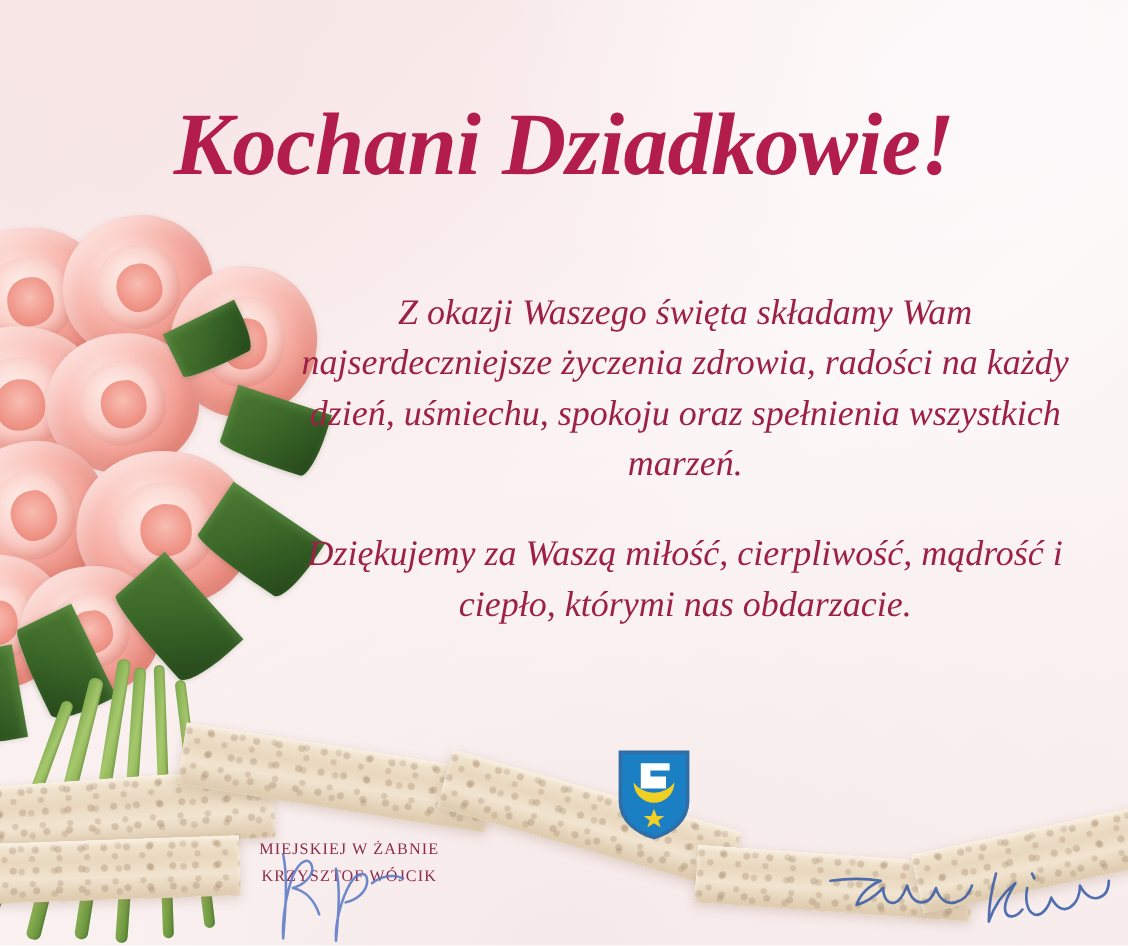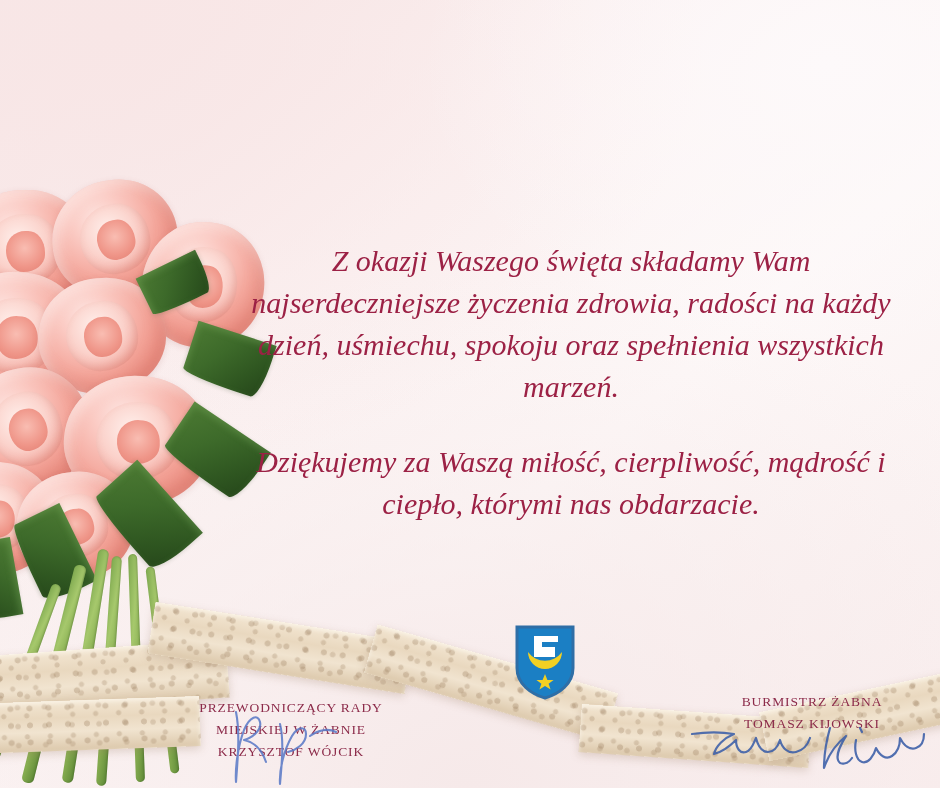--- a/index.html
+++ b/index.html
@@ -181,54 +181,50 @@
 
   <div class="lace-wrap">
     <div class="lace-band" style="left:-22px; top:648px; width:250px; height:58px; transform:rotate(-4deg);"></div>
     <div class="lace-band" style="left:-30px; top:700px; width:230px; height:50px; transform:rotate(-2deg);"></div>
     <div class="lace-band" style="left:150px; top:622px; width:260px; height:52px; transform:rotate(9deg);"></div>
     <div class="lace-band" style="left:366px; top:658px; width:250px; height:50px; transform:rotate(16deg);"></div>
     <div class="lace-band" style="left:580px; top:712px; width:230px; height:48px; transform:rotate(4deg);"></div>
     <div class="lace-band" style="left:762px; top:690px; width:210px; height:50px; transform:rotate(-12deg);"></div>
   </div>
 
+  <div class="title">Kochani Dziadkowie!</div>
 
   <div class="message">
     <p>Z okazji Waszego święta składamy Wam najserdeczniejsze życzenia zdrowia, radości na każdy dzień, uśmiechu, spokoju oraz spełnienia wszystkich marzeń.</p>
     <p>Dziękujemy za Waszą miłość, cierpliwość, mądrość i ciepło, którymi nas obdarzacie.</p>
   </div>
 
   <div class="crest">
     <svg viewBox="0 0 60 76" width="60" height="76" aria-hidden="true">
       <path d="M2 3 H58 V44 C58 60 44 70 30 74 C16 70 2 60 2 44 Z" fill="#1b7fc4" stroke="#2f6ea6" stroke-width="3"></path>
       <path d="M13 28 A17 17 0 0 0 47 28 A21 21 0 0 1 13 28 Z" fill="#f2d023"></path>
       <path d="M19 12 H43 V18 H27 V23 H40 V33 H19 Z" fill="#ffffff"></path>
       <path d="M30 50 L32.4 56 L38.6 56 L33.6 59.7 L35.6 65.6 L30 62 L24.4 65.6 L26.4 59.7 L21.4 56 L27.6 56 Z" fill="#f2d023"></path>
     </svg>
   </div>
 
   <div class="sig-block sig-left">
-    <div>PRZEWODNICZĄCY RADY</div>
     <div>MIEJSKIEJ W ŻABNIE</div>
     <div>KRZYSZTOF WÓJCIK</div>
   </div>
   <div class="sig-ink sig-ink-left">
     <svg viewBox="0 0 150 82" width="150" height="82" aria-hidden="true">
       <g fill="none" stroke="#5878c6" stroke-width="2.1" stroke-linecap="round" stroke-linejoin="round" opacity="0.86">
         <path d="M22 6 C26 26 24 50 22 76 C21 62 24 40 30 24 C36 10 44 8 46 16 C48 24 38 32 30 34 C40 36 48 44 52 56"></path>
         <path d="M66 18 C70 34 68 56 66 78 C65 64 70 44 78 30 C84 20 92 20 92 28 C92 38 82 44 74 46"></path>
         <path d="M96 30 C104 24 114 22 122 26"></path>
       </g>
     </svg>
   </div>
 
-  <div class="sig-block sig-right">
-    <div>BURMISTRZ ŻABNA</div>
-    <div>TOMASZ KIJOWSKI</div>
-  </div>
   <div class="sig-ink sig-ink-right">
     <svg viewBox="0 0 246 56" width="246" height="56" aria-hidden="true">
       <g fill="none" stroke="#3b5ea8" stroke-width="2.2" stroke-linecap="round" stroke-linejoin="round" opacity="0.88">
         <path d="M8 12 C22 10 38 10 50 12 C40 16 32 24 30 32 C38 30 46 24 52 18 C52 26 56 32 62 30 C68 28 70 20 72 16 C74 24 78 30 84 30 C90 30 94 24 96 18 C98 26 104 32 112 30 C120 28 124 22 126 16"></path>
         <path d="M146 6 C142 20 140 34 140 46 C144 34 152 22 162 14 C156 24 152 32 154 38 C156 44 164 42 168 36"></path>
         <path d="M172 18 C170 28 172 38 178 40 C184 42 190 34 192 26 C196 34 202 38 208 34 C214 30 216 22 216 16 C220 24 226 28 232 26 C238 24 240 18 240 12"></path>
         <path d="M176 6 L178 10"></path>
       </g>
     </svg>
   </div>

